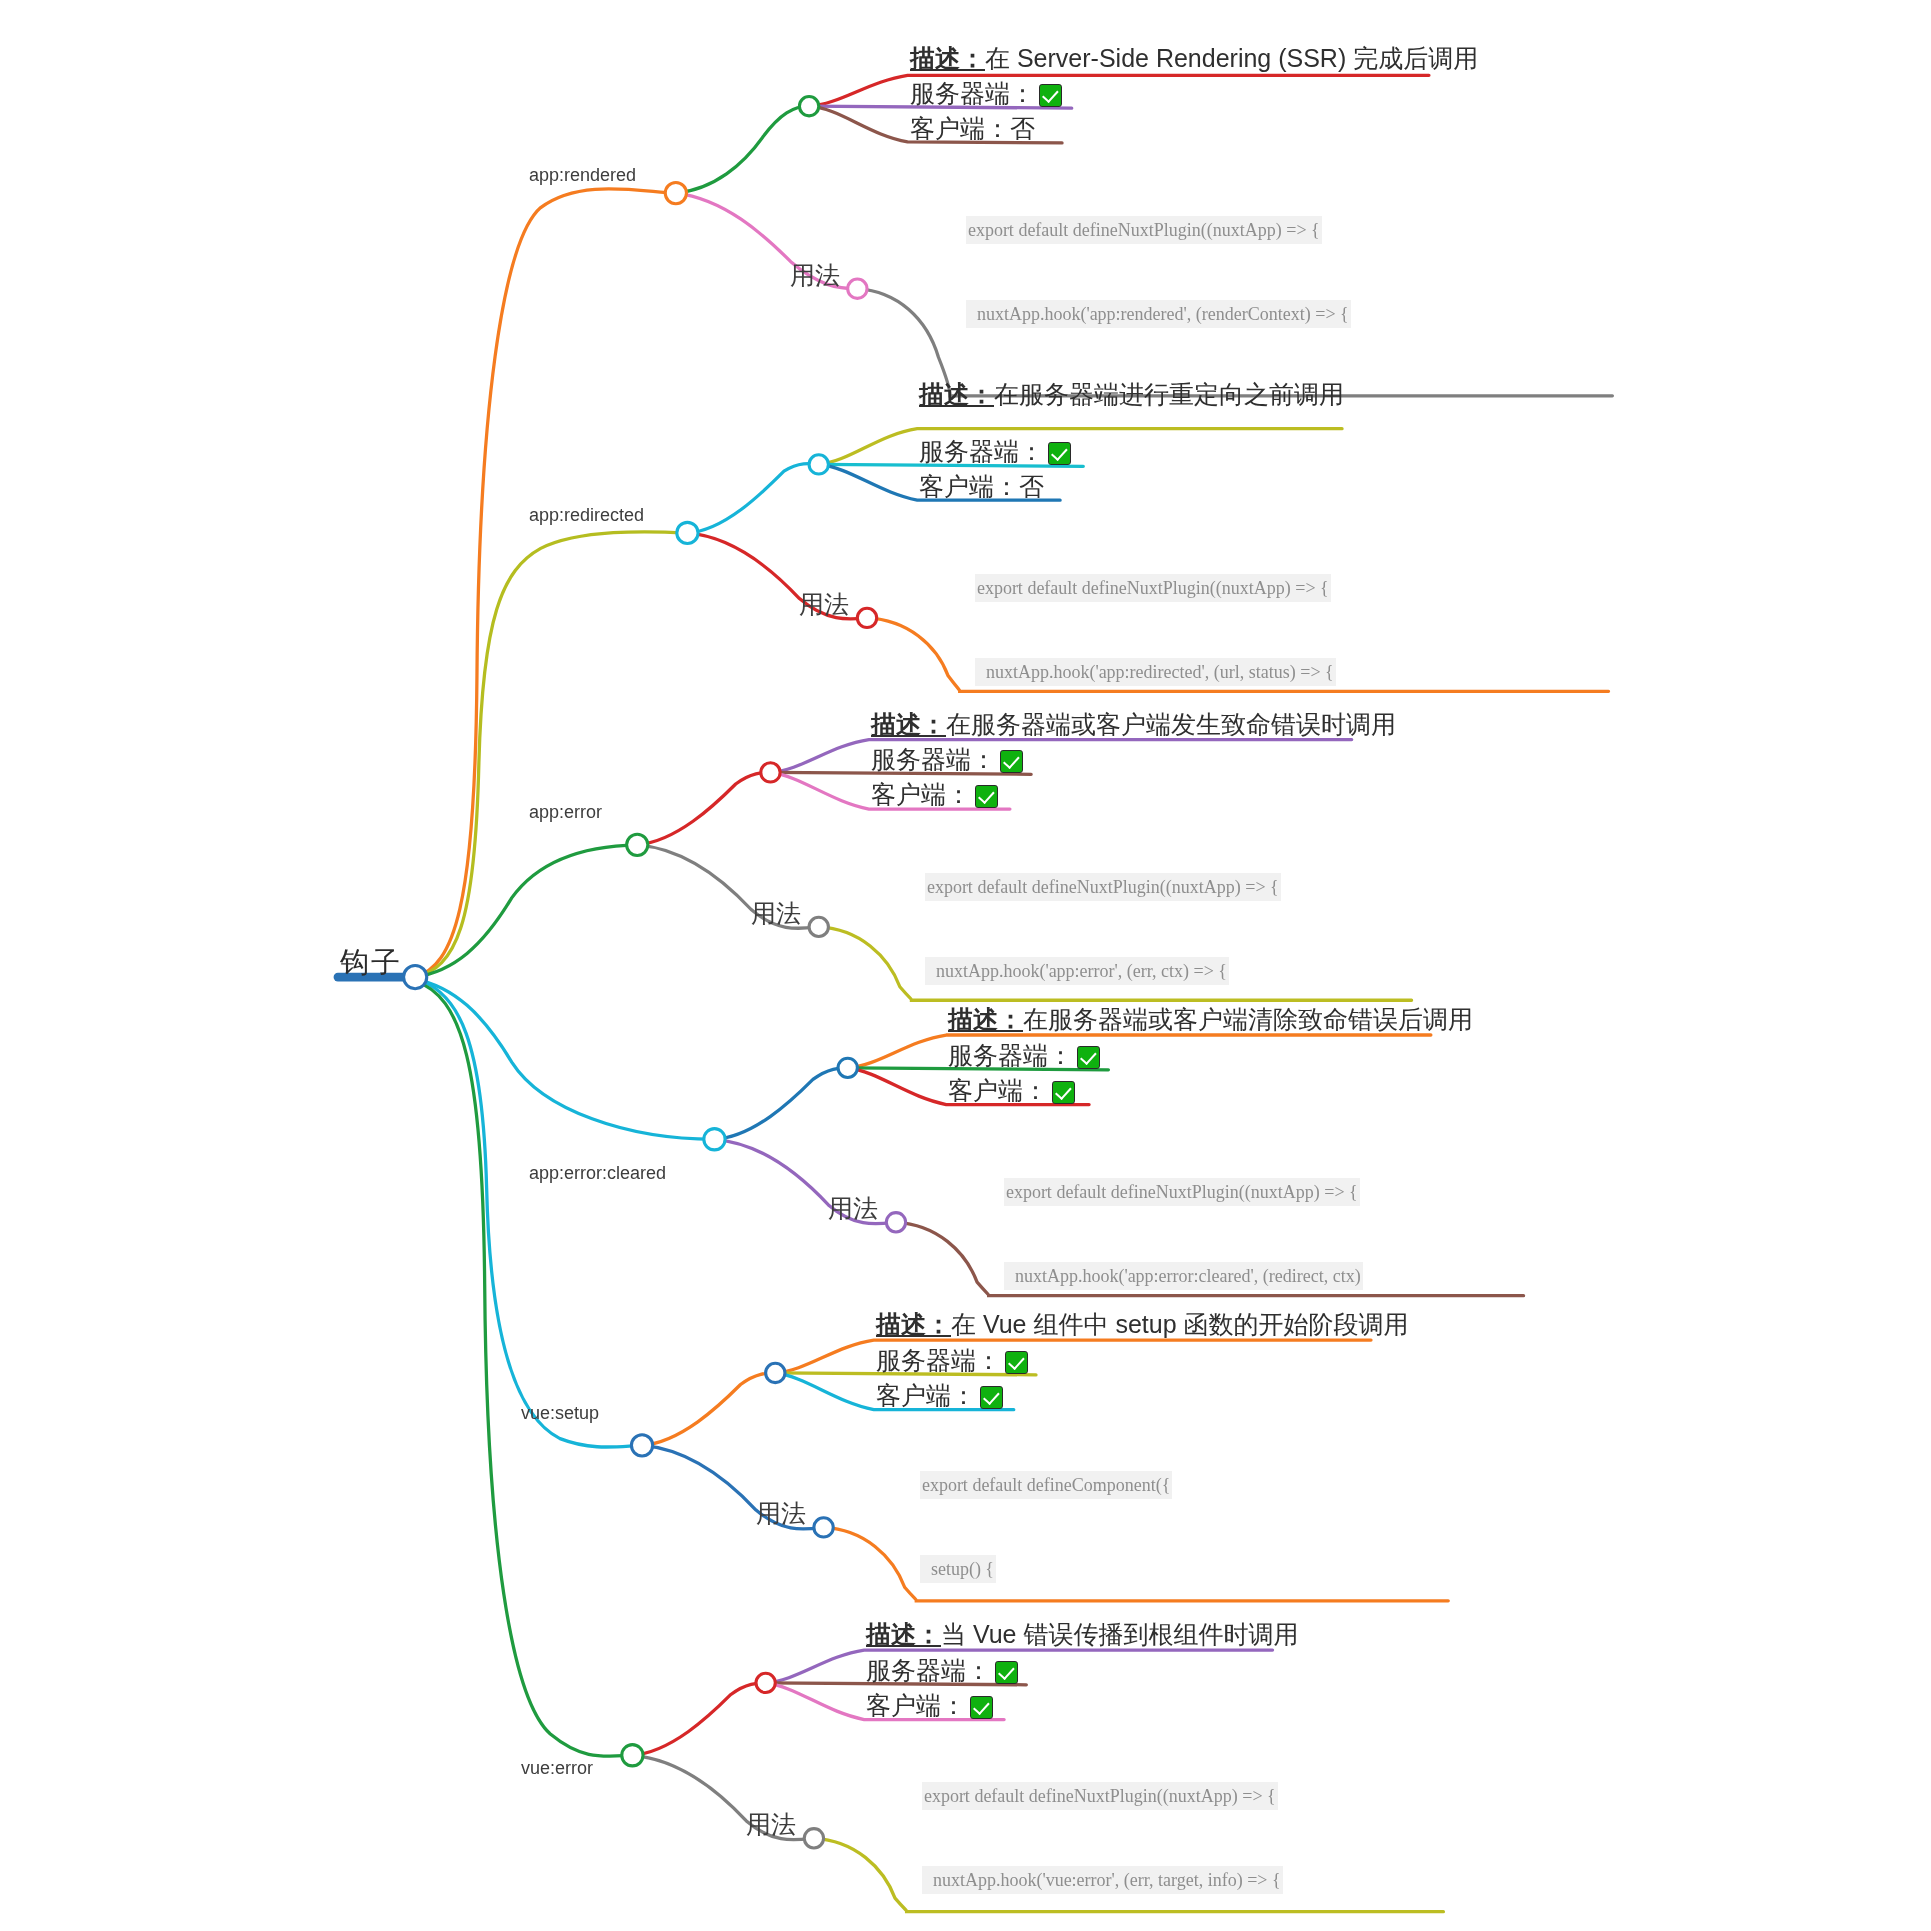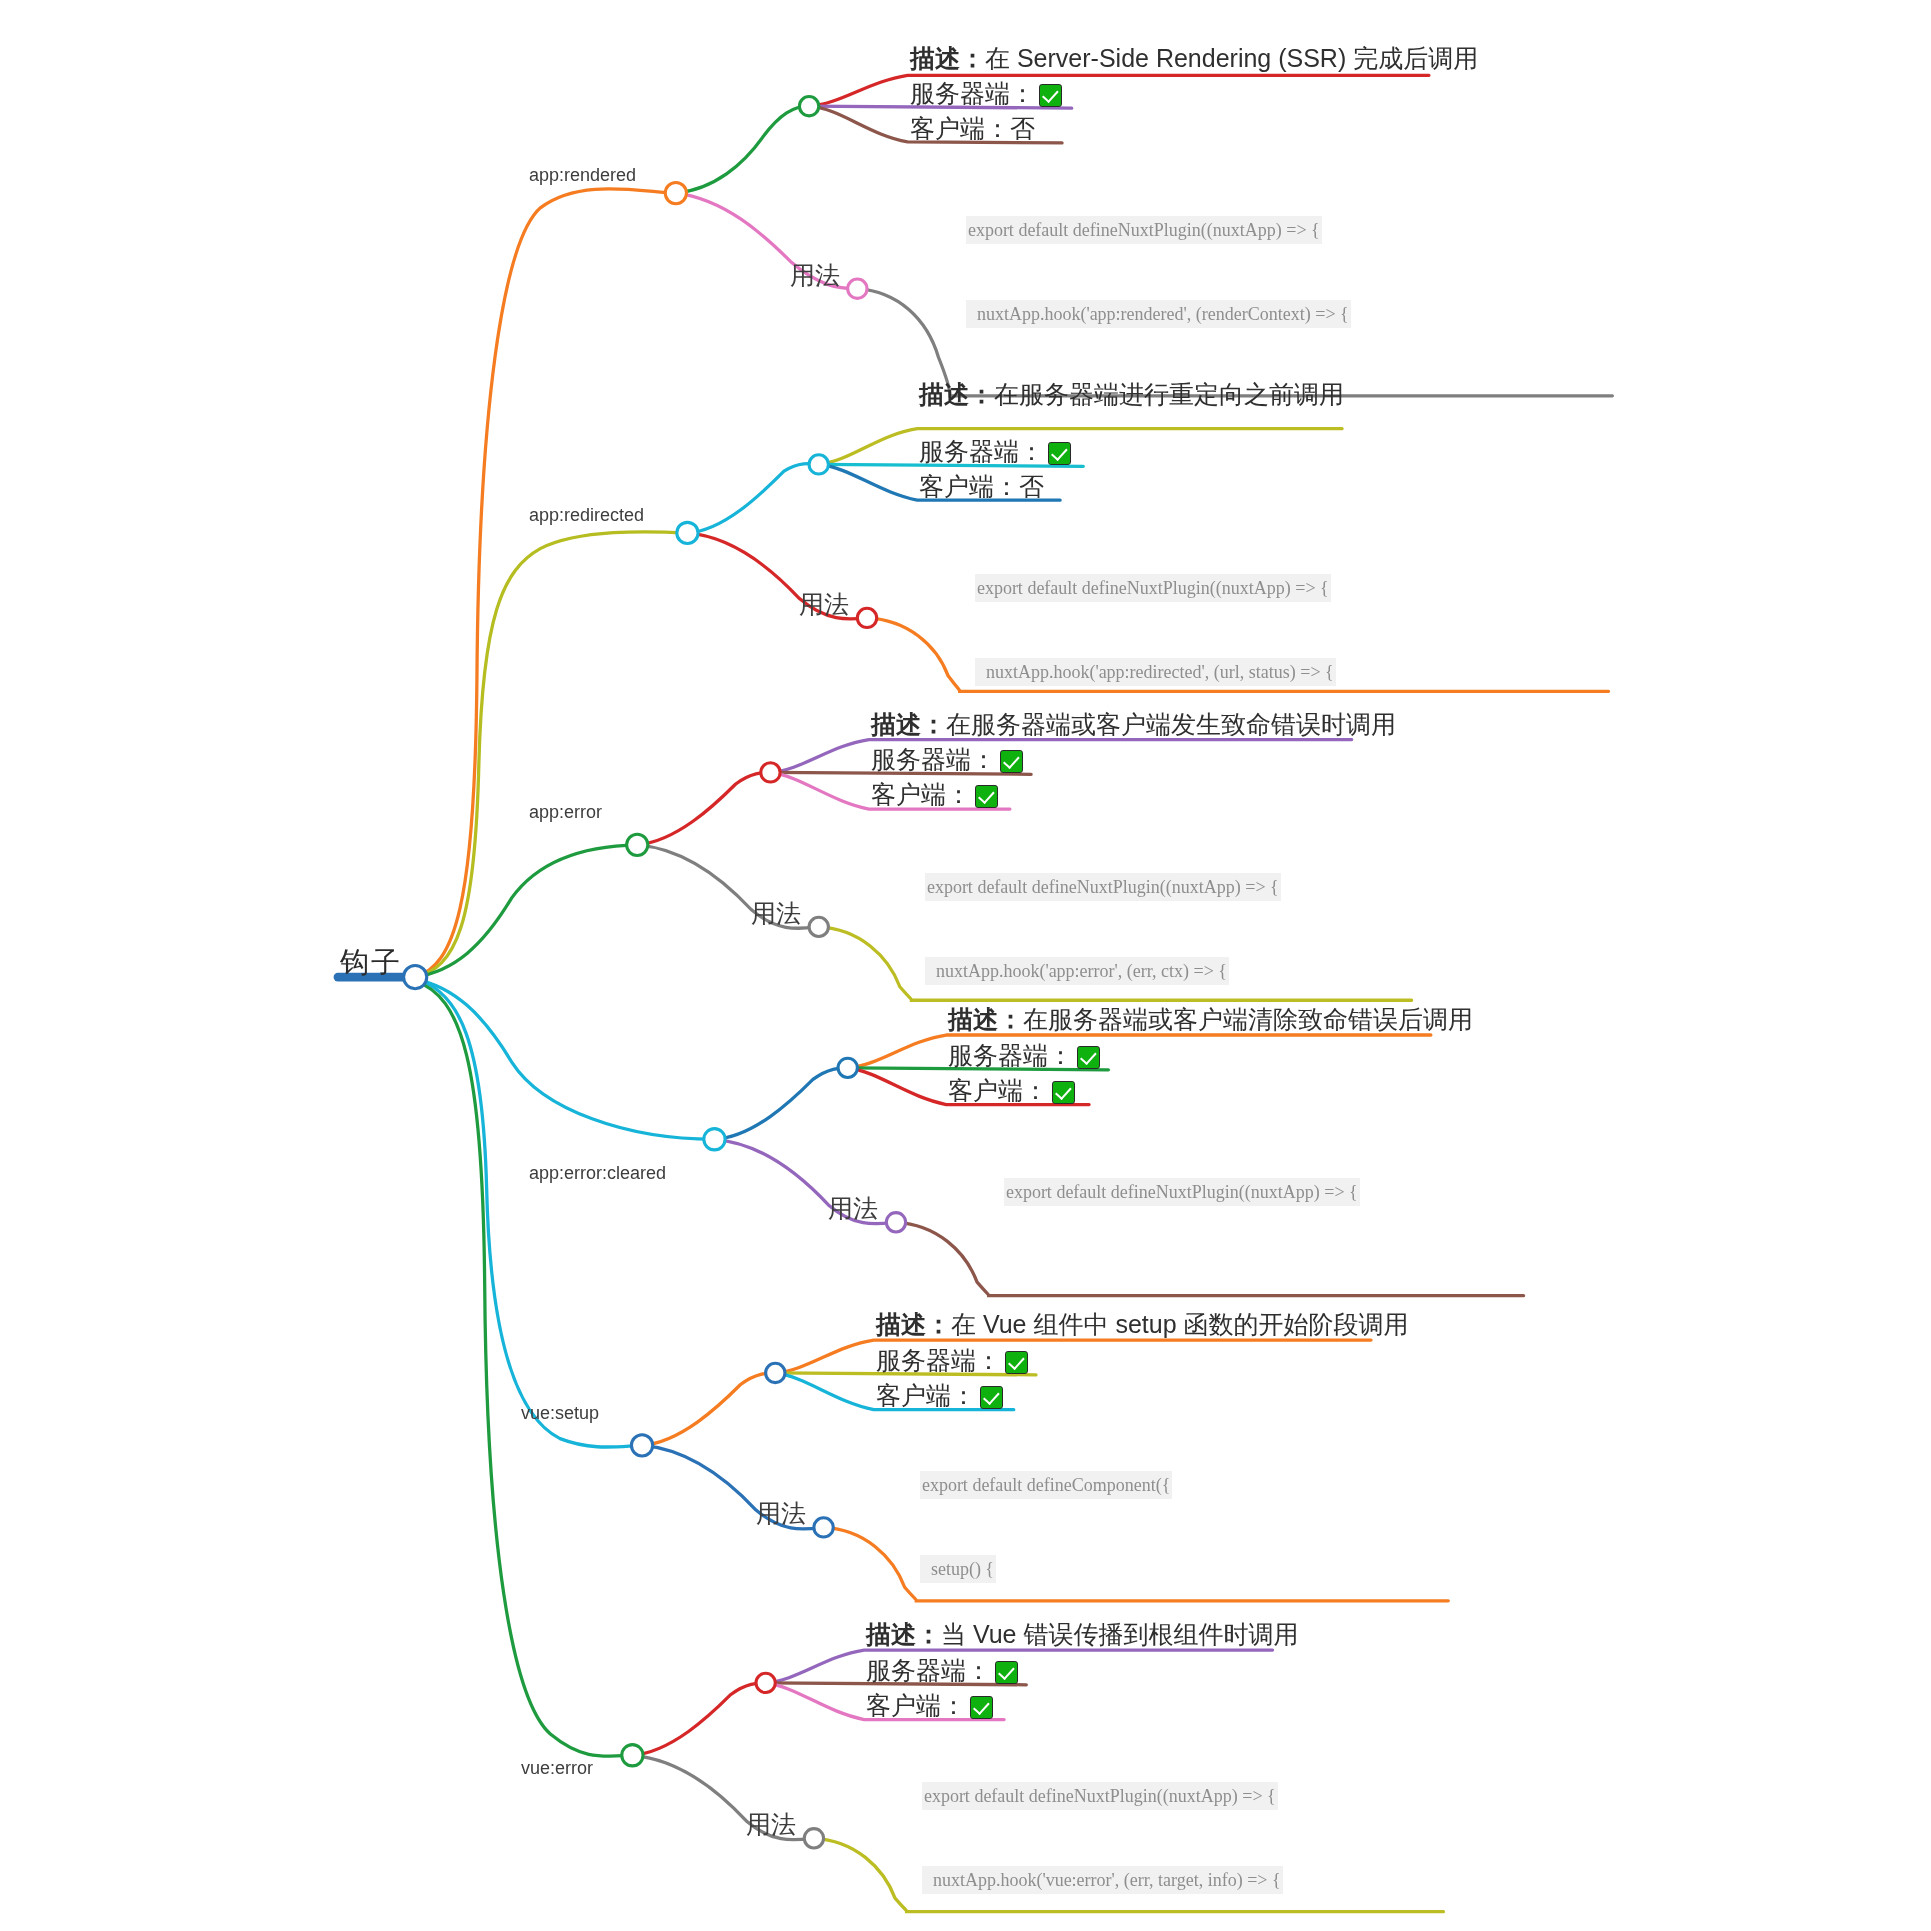--- a/index.html
+++ b/index.html
@@ -39,20 +39,21 @@
     font-size: 18px;
     color: #3d3d3d;
   }
   
   .leaf-label {
     font-size: 25px;
     color: #2f2f2f;
   }
   .leaf-label b {
     font-weight: 700;
+    text-decoration: underline;
   }
   .usage-label {
     font-size: 25px;
     color: #3d3d3d;
   }
   
   .chk {
     display: inline-block;
     width: 23px; height: 23px;
     background: #0fb10f;
@@ -275,20 +276,21 @@
     <span>服务器端：</span><span class="chk"></span>
   </div>
   <div class="lbl leaf-label" style="left:948px; top:1078px;">
     <span>客户端：</span><span class="chk"></span>
   </div>
   <div class="lbl usage-label" style="left:828px; top:1196px;">用法</div>
 
   <div class="clipbox" style="left:1004px; top:1122px; width:637px; height:174px;">
     <div class="code" style="left:0; top:0;">
       <span class="ln">export default defineNuxtPlugin((nuxtApp) =&gt; {</span>
+      <span class="ln">  nuxtApp.hook('app:error:cleared', (redirect, ctx)</span>
       
       
       
       
     </div>
   </div>
 
   <div class="lbl hook-label" style="left:521px; top:1404px;">vue:setup</div>
 
   <div class="lbl leaf-label" style="left:876px; top:1312px;">

